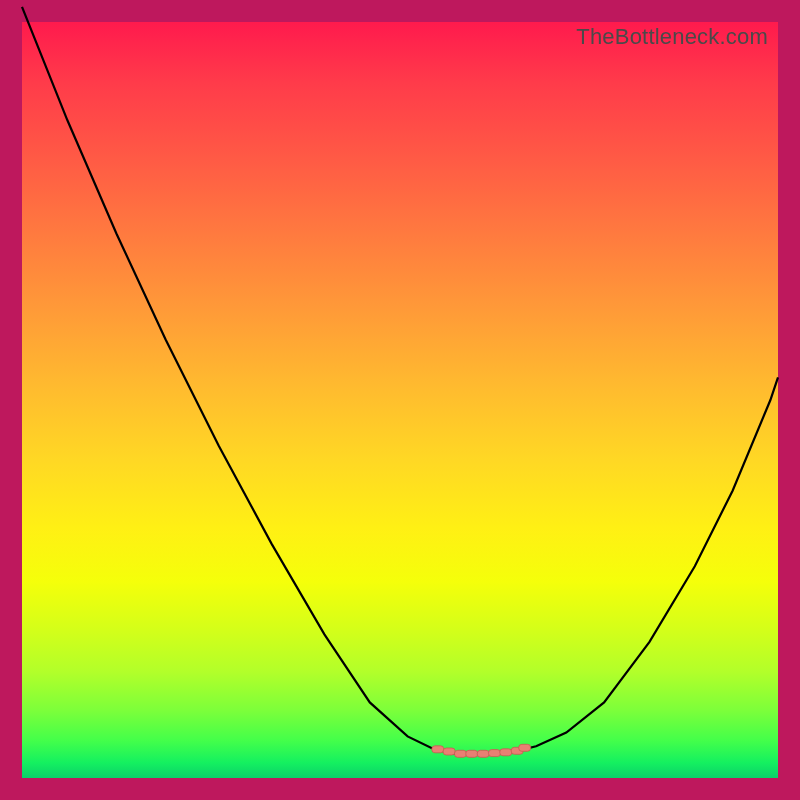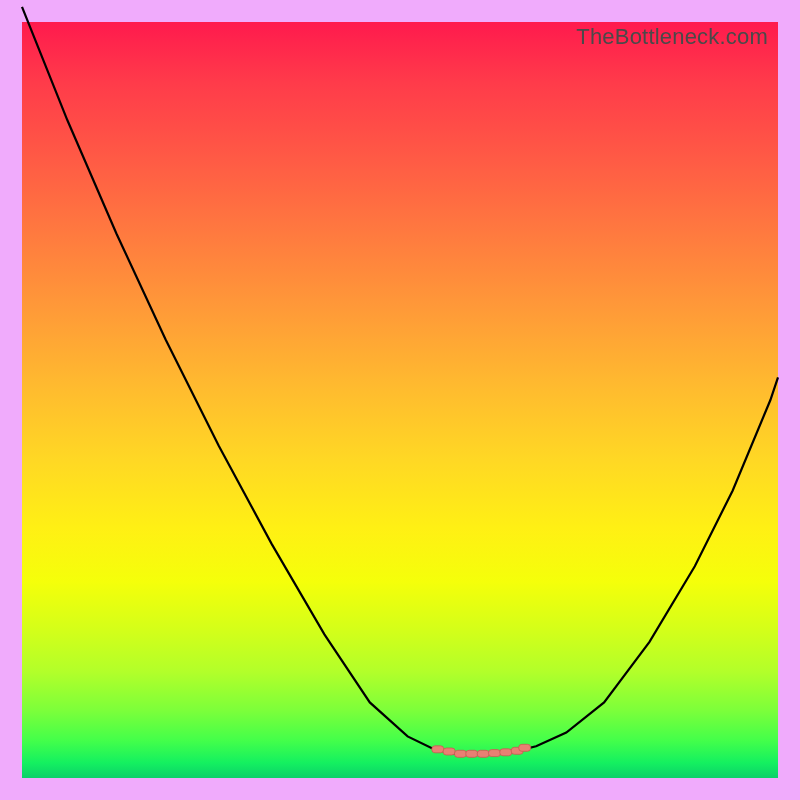--- a/index.html
+++ b/index.html
@@ -8,21 +8,21 @@
     width: 800px;
     height: 800px;
     background: #000;
     overflow: hidden;
     font-family: Arial, Helvetica, sans-serif;
   }
   .frame {
     position: relative;
     width: 800px;
     height: 800px;
-    background: #f0abfc;
+    background: #be185d;
   }
   .plot {
     position: absolute;
     left: 22px;
     top: 22px;
     width: 756px;
     height: 756px;
     
     background: linear-gradient(
       to bottom,

